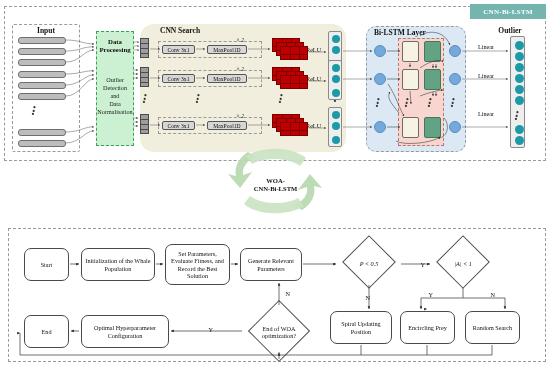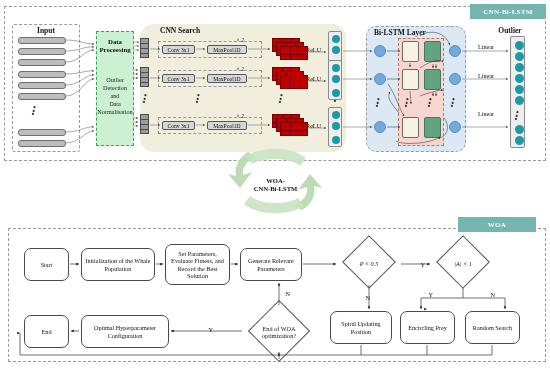--- a/index.html
+++ b/index.html
@@ -464,21 +464,20 @@
       <path d="M246,156 C262,146 292,146 306,158 L300,166 C288,157 264,157 252,164 Z" fill="#c9e3c1" opacity="0.9"></path>
       <path d="M304,206 C288,216 258,216 244,204 L250,196 C262,205 286,205 298,198 Z" fill="#c9e3c1" opacity="0.9"></path>
     </g>
   </svg>
   <div class="center-label" style="left:238px;top:177px;width:75px;">
     <span>WOA-</span><br>
     <span>CNN-Bi-LSTM</span>
   </div>
 
   <div class="panel" style="left:8px;top:228px;width:538px;height:134px;"></div>
-  <div class="badge" style="left:458px;top:217px;width:78px;height:15px;">WOA</div>
 
   <div class="fbox" style="left:24px;top:248px;width:45px;height:33px;">Start</div>
   <div class="fbox" style="left:81px;top:248px;width:74px;height:33px;">Initialization of the Whale Population</div>
   <div class="fbox" style="left:165px;top:244px;width:65px;height:41px;">Set Parameters, Evaluate Fitness, and Record the Best Solution</div>
   <div class="fbox" style="left:240px;top:248px;width:62px;height:33px;">Generate Relevant Parameters</div>
 
   <div class="diamond" style="left:338px;top:242px;width:62px;height:46px;">
     <div class="dshape" style="left:12px;top:1px;width:38px;height:38px;"></div>
     <div class="dtext ital" style="top:-3px;">P &lt; 0.5</div>
   </div>

